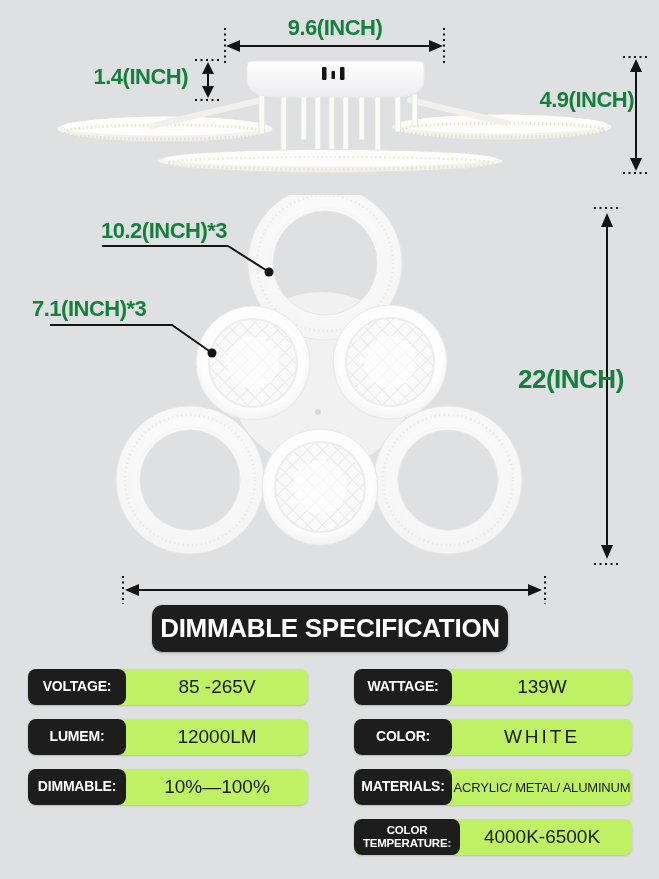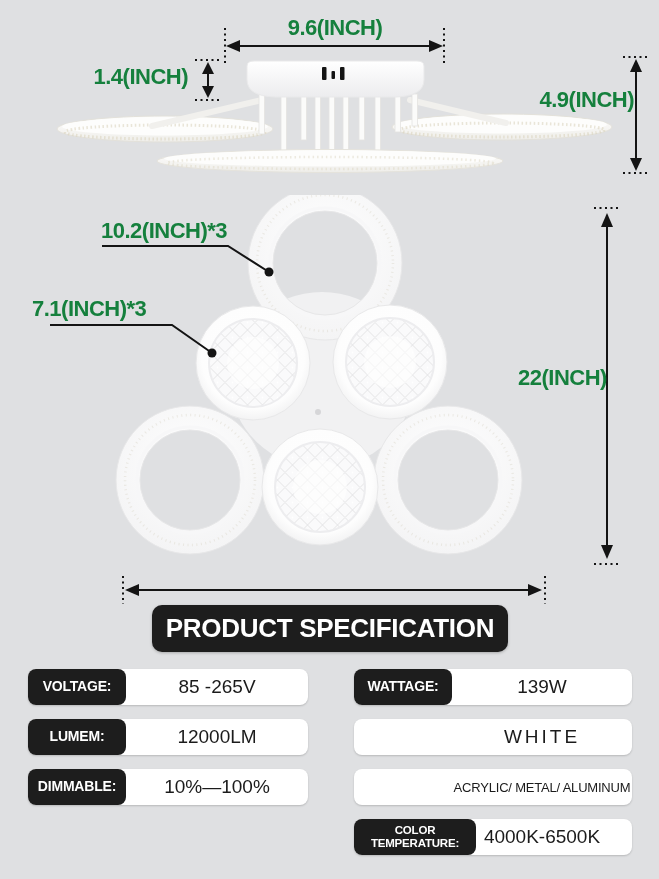--- a/index.html
+++ b/index.html
@@ -20,54 +20,54 @@
     letter-spacing:-0.5px;
     color:#15803d;
     white-space:nowrap;
     line-height:1.05;
   }
   .lbl-96{left:255px;top:16px;width:160px;text-align:center;}
   .lbl-14{left:88px;top:65px;width:100px;text-align:right;}
   .lbl-49{left:538px;top:88px;width:96px;text-align:right;}
   .lbl-102{left:101px;top:219px;}
   .lbl-71{left:32px;top:297px;}
-  .lbl-22{left:518px;top:366px;width:82px;text-align:right;font-size:22px;}
+  .lbl-22{left:518px;top:366px;width:82px;text-align:right;font-size:26px;}
   .lbl-244{left:16px;top:577px;}
 
   .spec-title{
     position:absolute;left:152px;top:605px;width:356px;height:47px;
     background:#1d1d1d;border-radius:10px;
     color:#ffffff;font-weight:700;font-size:26px;letter-spacing:-0.3px;
     display:flex;align-items:center;justify-content:center;
     box-shadow:0 1px 3px rgba(0,0,0,.25);
   }
   .spec-col{
     position:absolute;top:669px;
     display:flex;flex-direction:column;gap:14px;
   }
   .col-left{left:28px;width:280px;}
   .col-right{left:354px;width:278px;}
   .spec-row{
     position:relative;height:36px;
-    background:#ffffff;border-radius:8px;
+    background:#bef264;border-radius:8px;
     box-shadow:0 1px 2px rgba(0,0,0,.18);
   }
   .spec-label{
     position:absolute;left:0;top:0;bottom:0;width:98px;
     background:#1d1d1d;border-radius:8px;
     color:#ffffff;font-weight:700;font-size:14px;letter-spacing:-0.2px;
     display:flex;align-items:center;justify-content:center;
     text-align:center;line-height:1.1;
   }
   .spec-value{
     position:absolute;left:98px;right:0;top:0;bottom:0;
     display:flex;align-items:center;justify-content:center;
     font-size:19px;color:#1b1b1b;letter-spacing:0;
   }
-  .spec-label.small{font-size:11.5px;padding:0 12px;}
+  .spec-label.small{font-size:11.5px;padding:0 4px;}
   .spec-value.small{font-size:13px;letter-spacing:-0.2px;}
   .spec-value.spaced{letter-spacing:3px;}
 </style>
 </head>
 <body>
 
 <div class="page">
 
   <svg class="top-svg" width="659" height="195" viewBox="0 0 659 195">
     <defs>
@@ -232,21 +232,21 @@
     </g>
   </svg>
 
   <div class="dim lbl-96">9.6(INCH)</div>
   <div class="dim lbl-14">1.4(INCH)</div>
   <div class="dim lbl-49">4.9(INCH)</div>
   <div class="dim lbl-102">10.2(INCH)*3</div>
   <div class="dim lbl-71">7.1(INCH)*3</div>
   <div class="dim lbl-22">22(INCH)</div>
 
-  <div class="spec-title">PRODUCT SPECIFICATION</div>
+  <div class="spec-title">DIMMABLE SPECIFICATION</div>
 
   <div class="spec-col col-left">
     <div class="spec-row">
       <div class="spec-label">VOLTAGE:</div>
       <div class="spec-value">85 -265V</div>
     </div>
     <div class="spec-row">
       <div class="spec-label">LUMEM:</div>
       <div class="spec-value">12000LM</div>
     </div>
@@ -255,23 +255,25 @@
       <div class="spec-value">10%—100%</div>
     </div>
   </div>
 
   <div class="spec-col col-right">
     <div class="spec-row">
       <div class="spec-label">WATTAGE:</div>
       <div class="spec-value">139W</div>
     </div>
     <div class="spec-row">
+      <div class="spec-label">COLOR:</div>
       <div class="spec-value spaced">WHITE</div>
     </div>
     <div class="spec-row">
+      <div class="spec-label">MATERIALS:</div>
       <div class="spec-value small">ACRYLIC/ METAL/ ALUMINUM</div>
     </div>
     <div class="spec-row">
       <div class="spec-label small">COLOR TEMPERATURE:</div>
       <div class="spec-value">4000K-6500K</div>
     </div>
   </div>
 
 </div>
 

